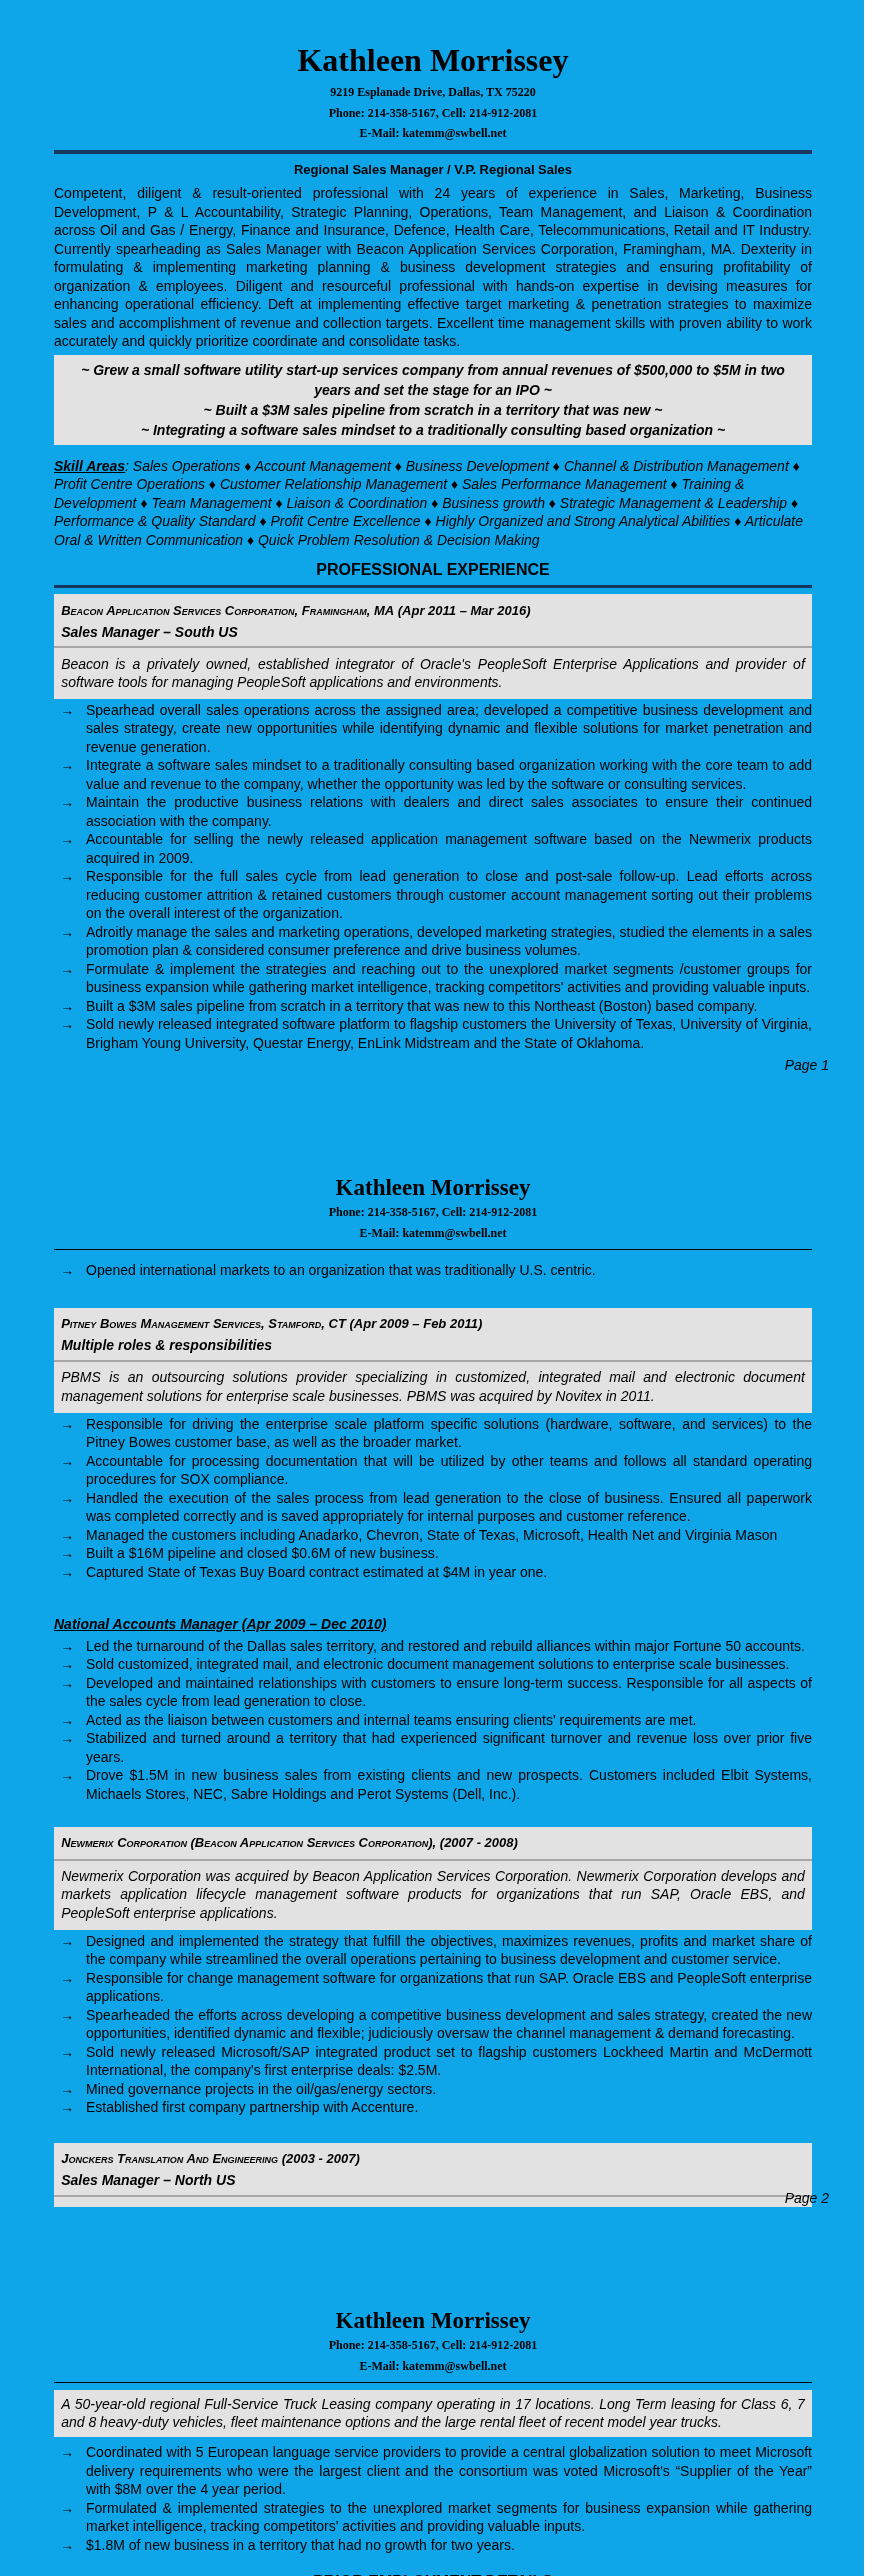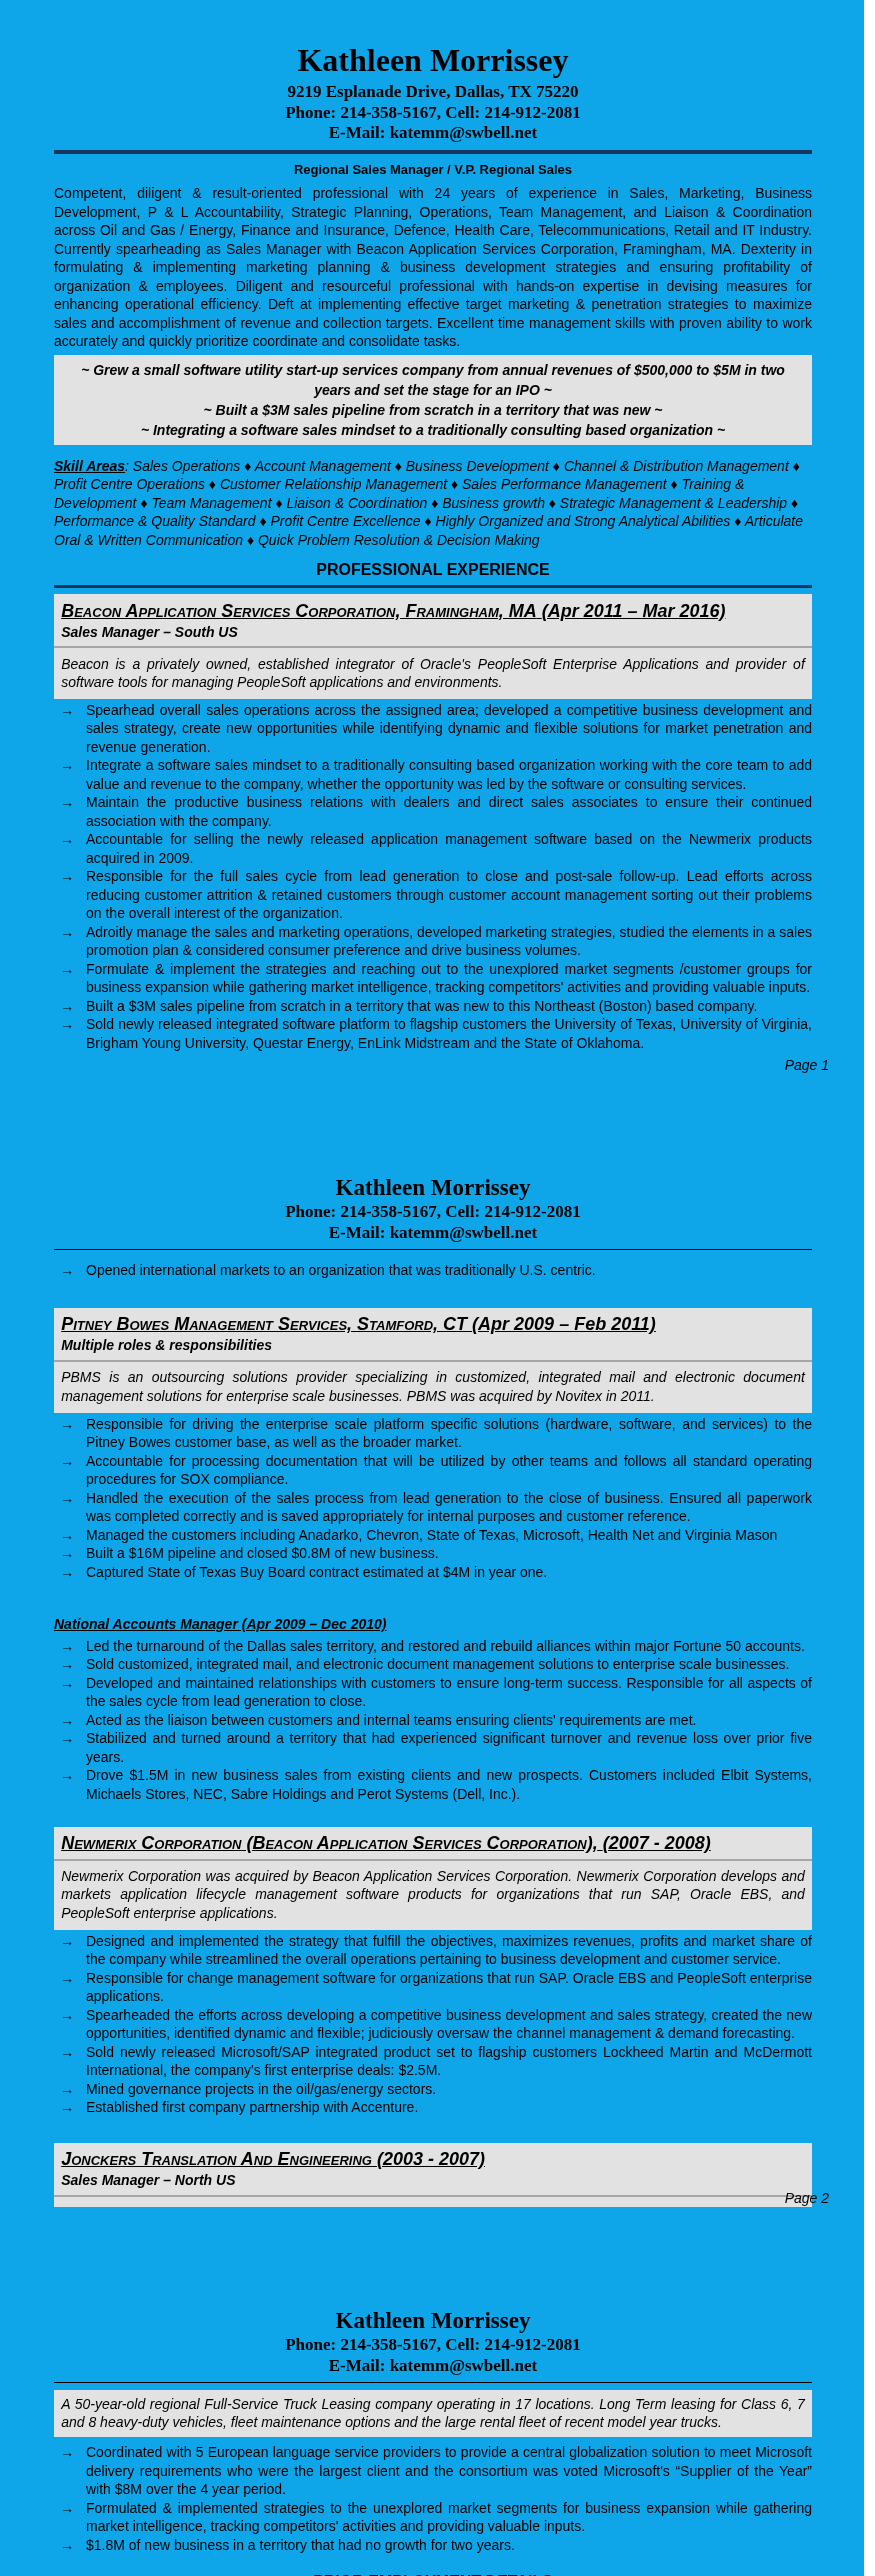--- a/index.html
+++ b/index.html
@@ -1,33 +1,33 @@
 <!DOCTYPE html>
 <html style="font-size:8.2px"><head>
 <meta charset="utf-8">
 <style>
   html,body{margin:0;padding:0;background:#ffffff;}
   body{width:876px;font-family:"Liberation Sans",sans-serif;font-size:14px;line-height:18.5px;color:#000;}
   .page{position:relative;width:864px;height:1133px;box-sizing:border-box;padding:0 52px 0 54px;overflow:hidden;background:#0ea5e9;}
   .center{text-align:center;}
   .name1{font-family:"Liberation Serif",serif;font-weight:bold;font-size:32px;line-height:35px;margin-bottom:4.1px;}
   .name2{font-family:"Liberation Serif",serif;font-weight:bold;font-size:23px;line-height:26px;margin-bottom:1px;}
-  .contact{font-family:"Liberation Serif",serif;font-weight:bold;font-size:17px;line-height:20.6px;}
+  .contact{font-family:"Liberation Serif",serif;font-weight:bold;font-size:12px;line-height:20.6px;}
   .navy{height:4.1px;background:#17365D;margin-top:6.2px;}
   .navy.thin{height:3.1px;margin-top:0;}
   .blackline{border-top:1.5px solid #000;margin-top:6.2px;}
   .doc-title{font-weight:bold;font-size:13px;line-height:23px;text-align:center;margin:4.1px 0 3.1px;}
   .para{text-align:justify;}
   .graybox{background:#E2E2E2;}
   .hl-box{padding:5.2px 10.3px;margin:4.1px 0 11.3px;font-weight:bold;font-style:italic;text-align:center;line-height:20px;}
   .skills{font-style:italic;text-align:left;margin-bottom:11.3px;}
   .skills .lbl{font-weight:bold;text-decoration:underline;}
   .sec-head{font-weight:bold;font-size:16px;line-height:20.6px;text-align:center;margin-bottom:4.1px;}
   .job{padding:5.2px 7.2px 0;}
-  .company{font-weight:bold;font-style:italic;font-size:18px;line-height:22px;text-decoration:underline;}
+  .company{font-weight:bold;font-style:italic;font-size:13px;line-height:22px;}
   .sc{font-variant:small-caps;}
   .jobtitle{font-weight:bold;font-style:italic;line-height:20.6px;}
   .sep{height:2.1px;background:#A6A6A6;margin:4.1px -7.2px;}
   .jobdesc{font-style:italic;text-align:justify;padding:2.1px 0 7.2px;}
   .pad-bottom{height:6.2px;}
   .bullets{margin-top:2.1px;}
   .bullet{display:flex;}
   .arrow{flex:none;width:32px;box-sizing:border-box;padding-left:6.2px;}
   .btext{flex:1;text-align:justify;}
   .subrole{font-weight:bold;font-style:italic;text-decoration:underline;line-height:20.6px;margin:7.2px 0 2.1px;}
@@ -135,21 +135,21 @@
       <div class="bullet">
         <span class="arrow">→</span>
         <span class="btext">Handled the execution of the sales process from lead generation to the close of business. Ensured all paperwork was completed correctly and is saved appropriately for internal purposes and customer reference.</span>
       </div>
       <div class="bullet">
         <span class="arrow">→</span>
         <span class="btext">Managed the customers including Anadarko, Chevron, State of Texas, Microsoft, Health Net and Virginia Mason</span>
       </div>
       <div class="bullet">
         <span class="arrow">→</span>
-        <span class="btext">Built a $16M pipeline and closed $0.8M of new business.</span>
+        <span class="btext">Built a $16M pipeline and closed $0.6M of new business.</span>
       </div>
       <div class="bullet">
         <span class="arrow">→</span>
         <span class="btext">Captured State of Texas Buy Board contract estimated at $4M in year one.</span>
       </div>
     </div>
   <div class="subrole mt64">National Accounts Manager (Apr 2009 – Dec 2010)</div>
   <div class="bullets">
       <div class="bullet">
         <span class="arrow">→</span>

